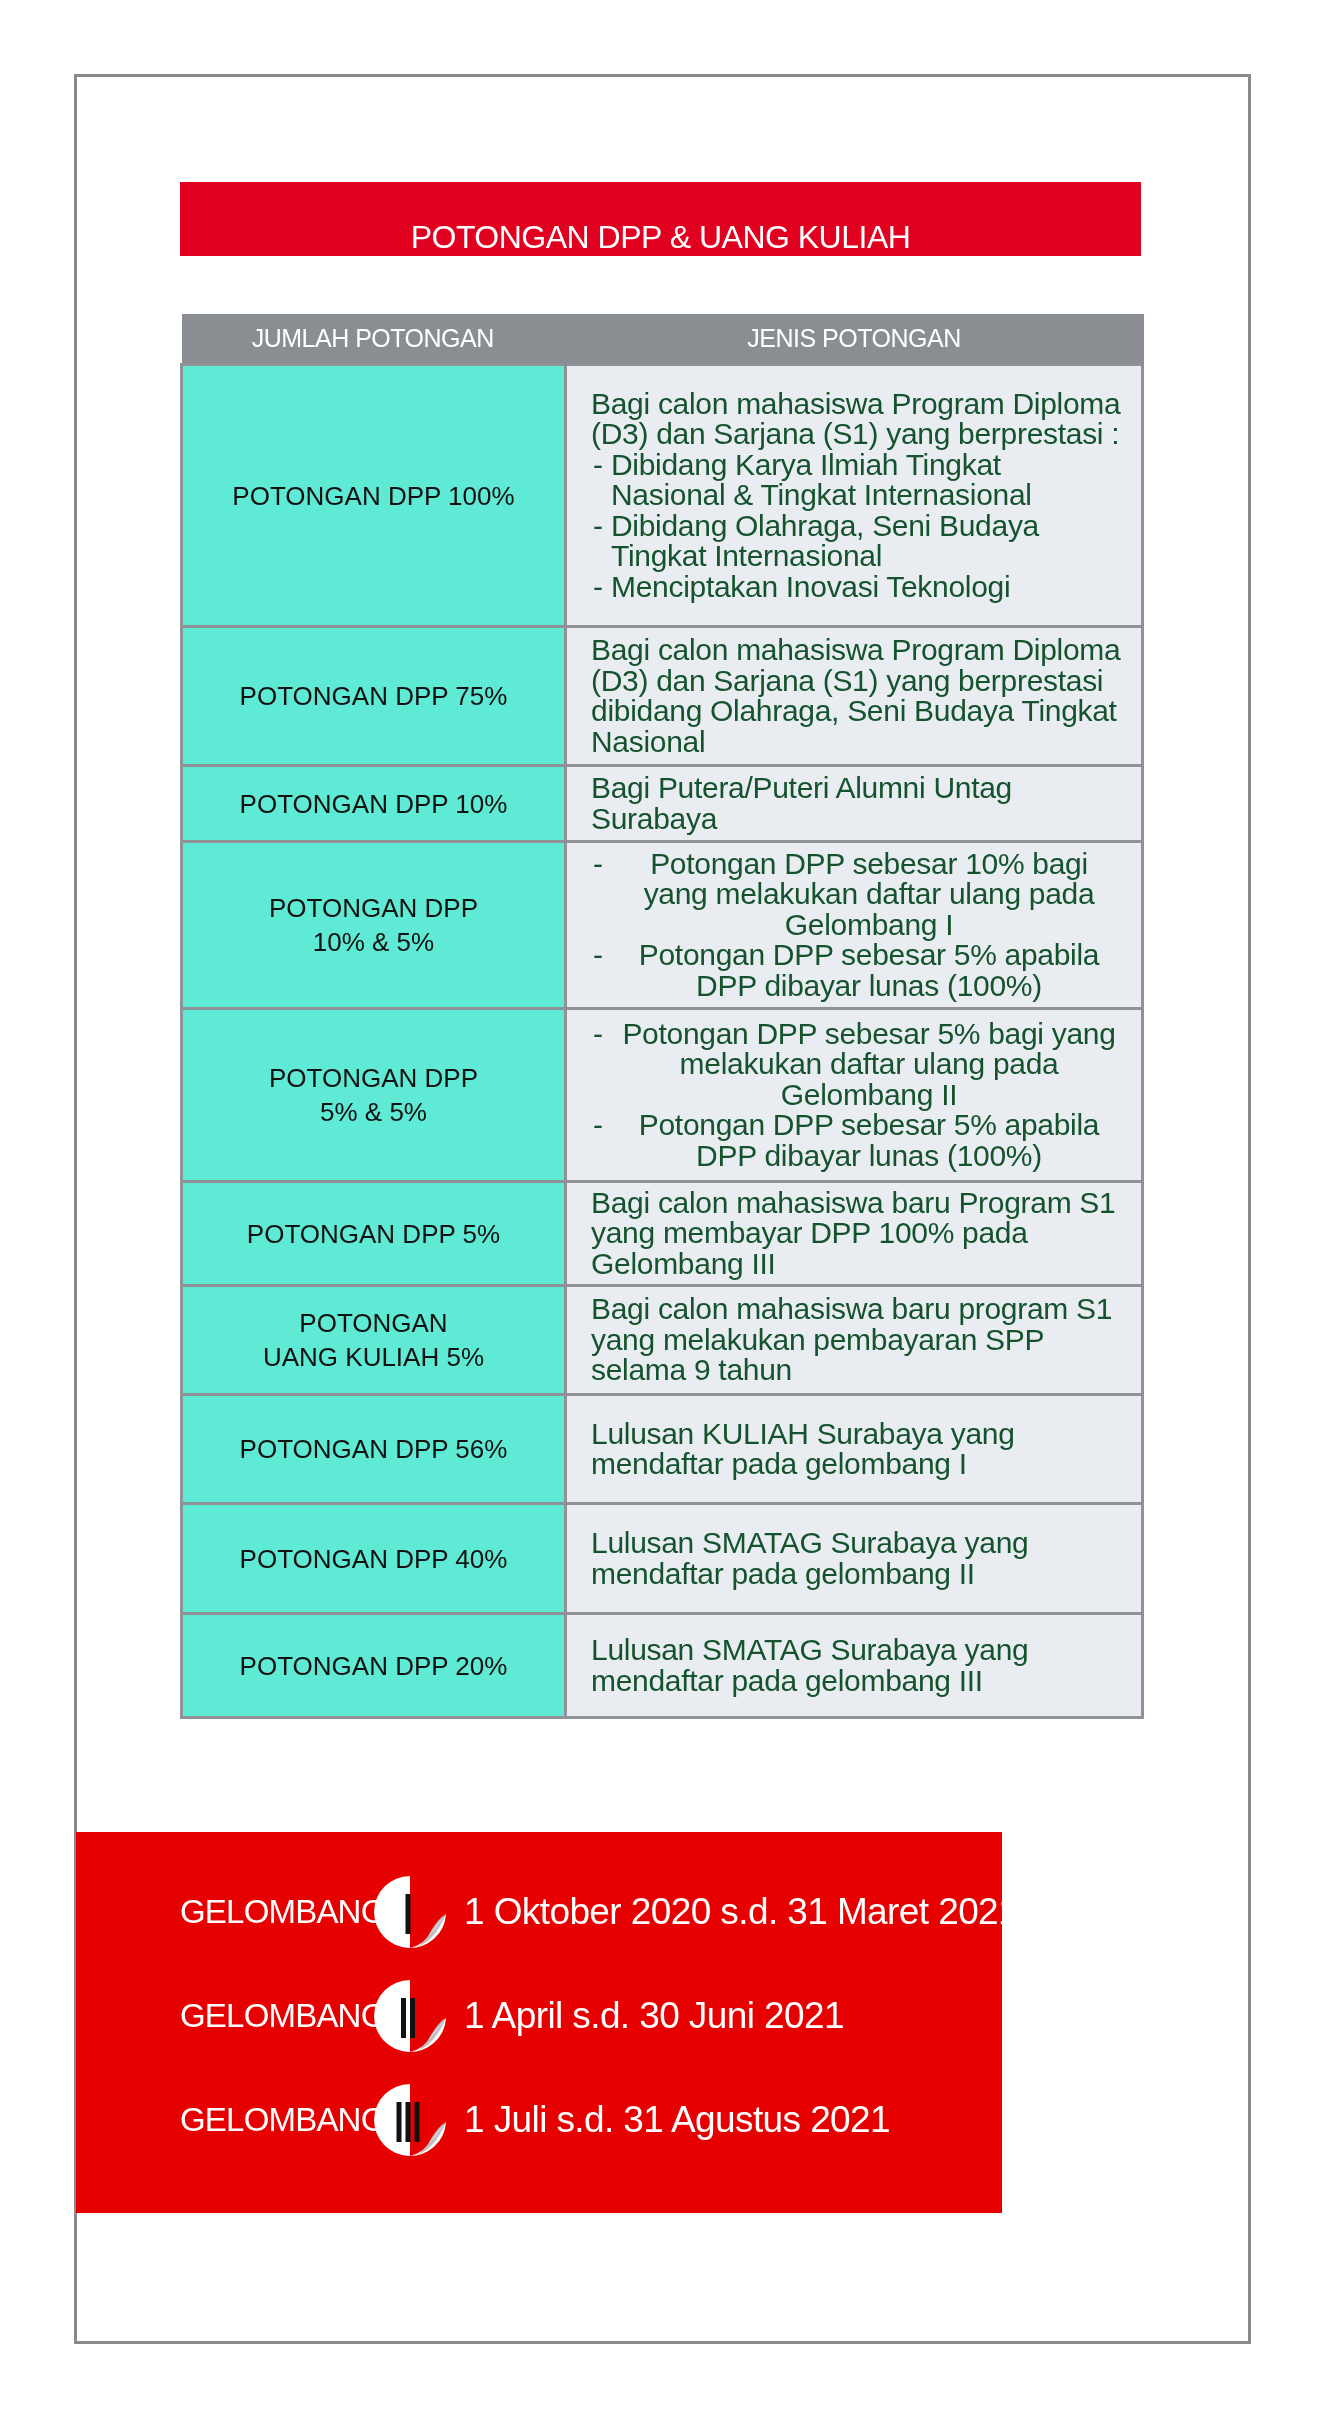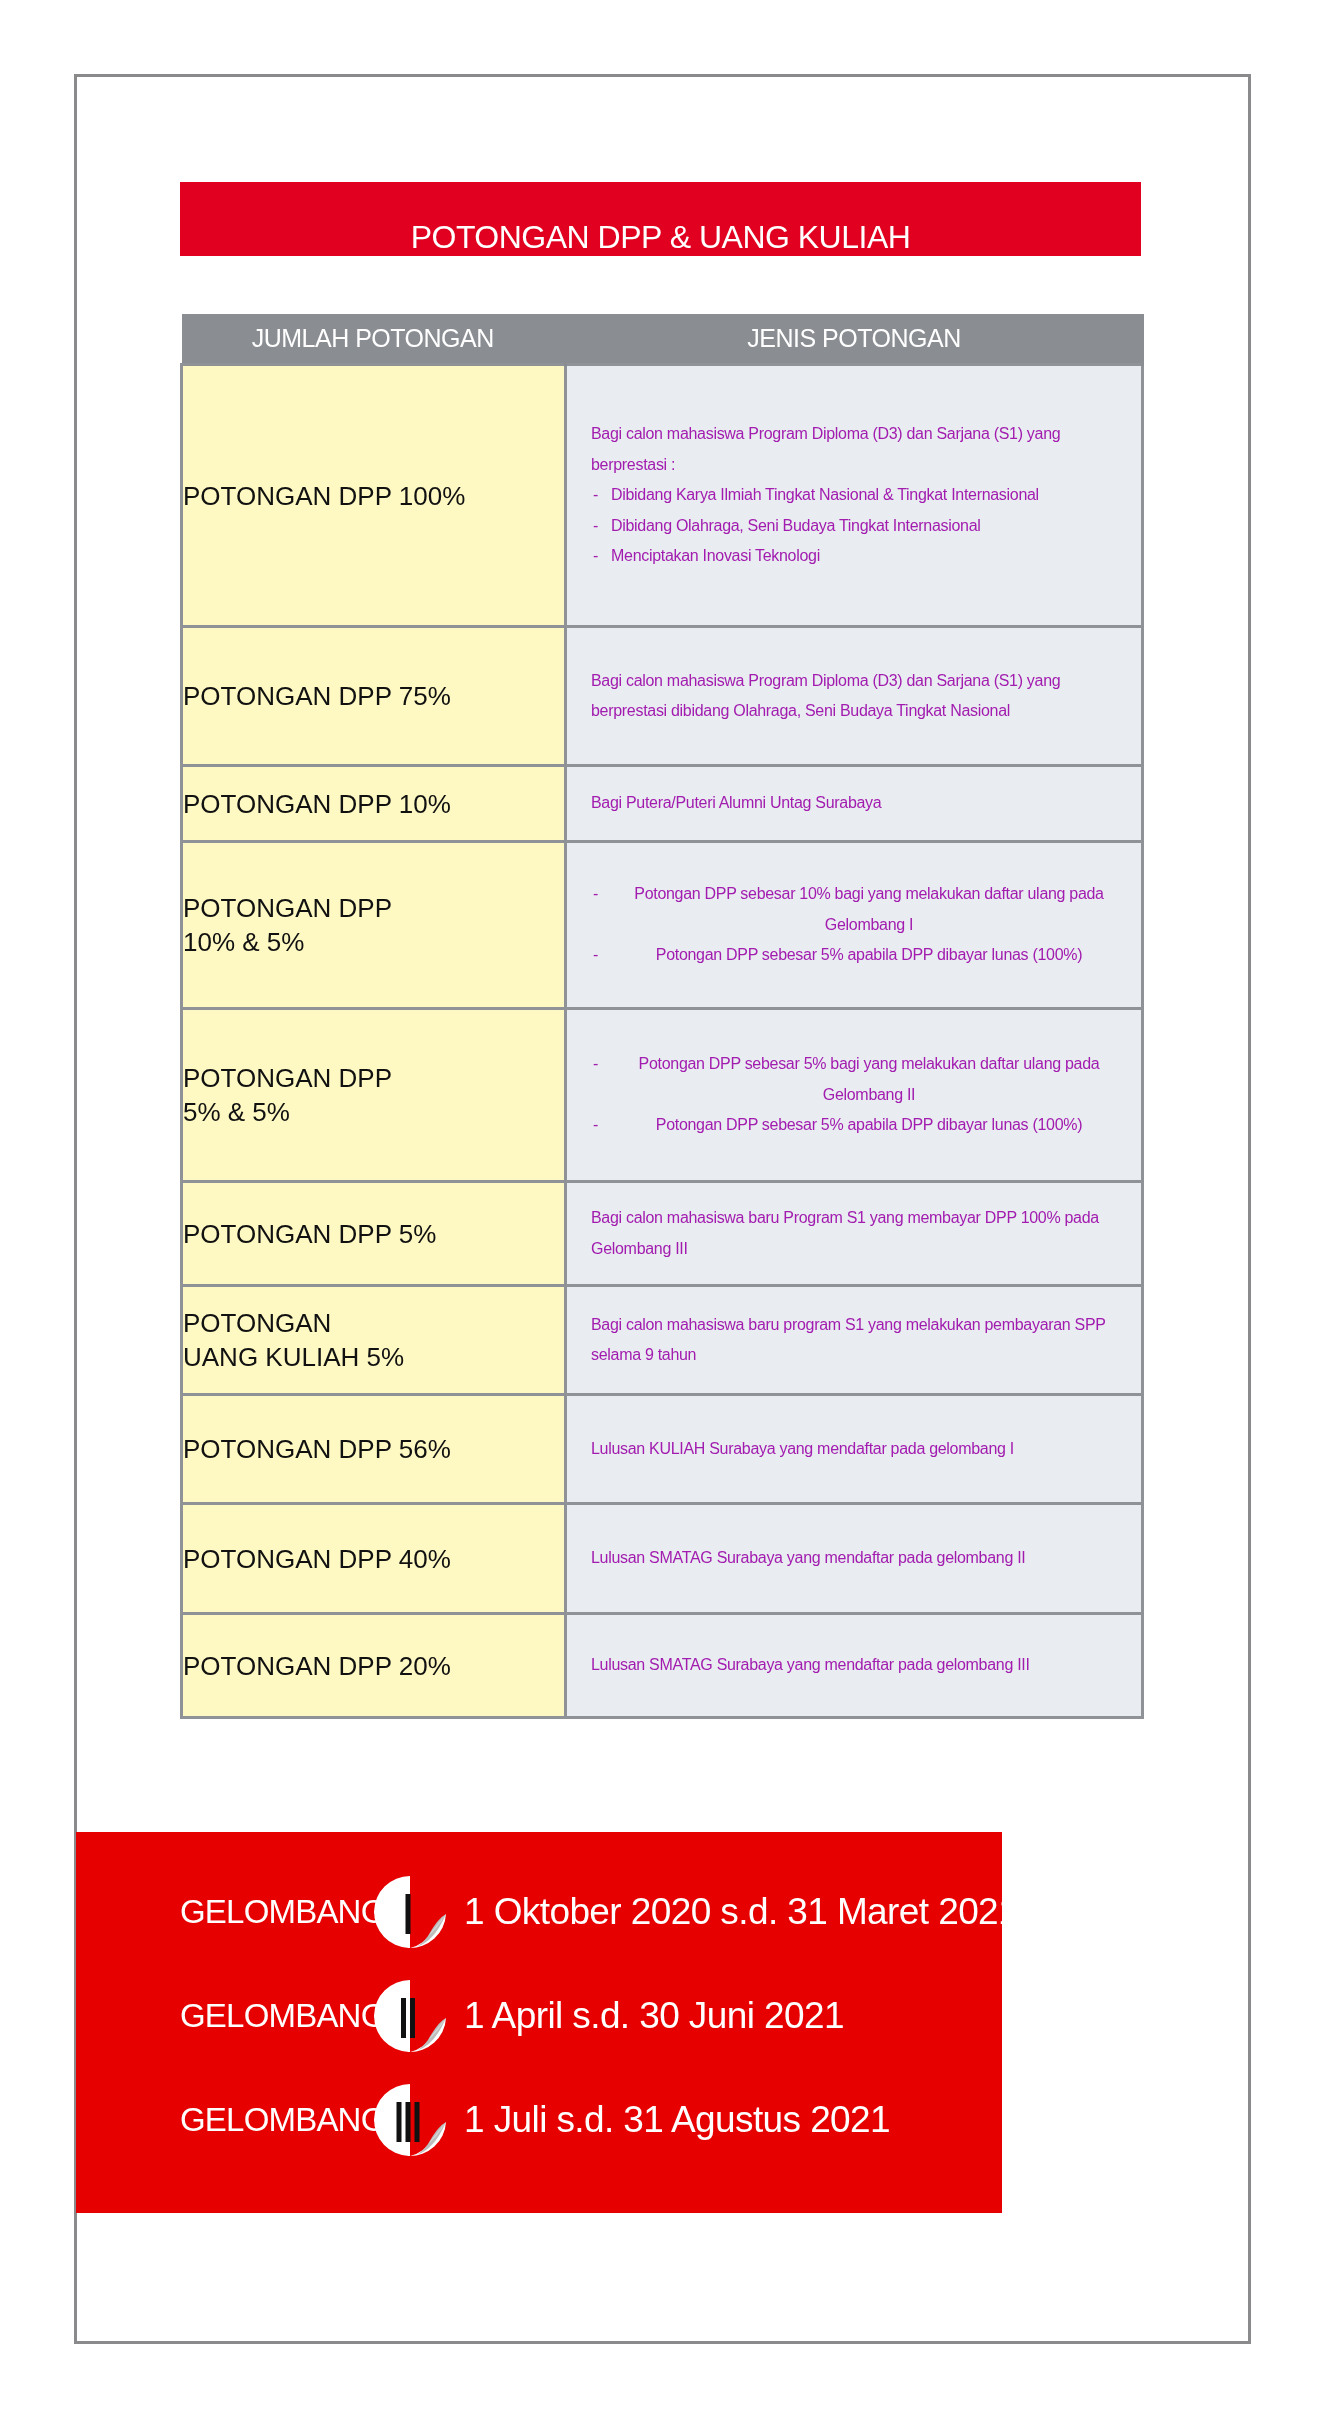--- a/index.html
+++ b/index.html
@@ -9,23 +9,23 @@
            border:3px solid #8a8a8c; background:#fff; }
   .title-bar { position:absolute; left:180px; top:182px; width:961px; height:74px;
                background:#e10020; color:#fff; display:flex; align-items:flex-end;
                justify-content:center; font-size:32px; letter-spacing:-0.5px; }
   .table { position:absolute; left:180px; top:314px; width:961px;
            border-collapse:collapse; table-layout:fixed; }
   .table th { background:#8a8e93; color:#fff; font-weight:normal; font-size:25px;
               height:49px; padding:0; letter-spacing:-0.5px; text-align:center;
               border-right:3px solid #8a8e93; }
   .table td { border:3px solid #8f9296; padding:0; vertical-align:middle; }
-  .table td.amount { background:#fef9c3; color:#111; text-align:left;
+  .table td.amount { background:#5eead4; color:#111; text-align:center;
                      font-size:26px; line-height:34px; width:381px; }
-  .table td.desc { background:#e9ecf1; color:#a21caf; font-size:16px;
+  .table td.desc { background:#e9ecf1; color:#14532d; font-size:30px;
                    line-height:30.5px; padding:0 18px 0 24px; letter-spacing:-0.3px; }
   .desc p { margin:0; }
   .desc ul { list-style:none; margin:0; padding:0; }
   .desc li { position:relative; padding-left:20px; }
   .desc li::before { content:"-"; position:absolute; left:2px; top:0; }
   .desc.bullets li { padding-left:24px;text-align:center; }
 
   .wave-band { position:absolute; left:76px; top:1832px; width:926px; height:381px;
                background:#e60000; }
   .wave-row { position:absolute; left:104px; display:flex; align-items:center;

